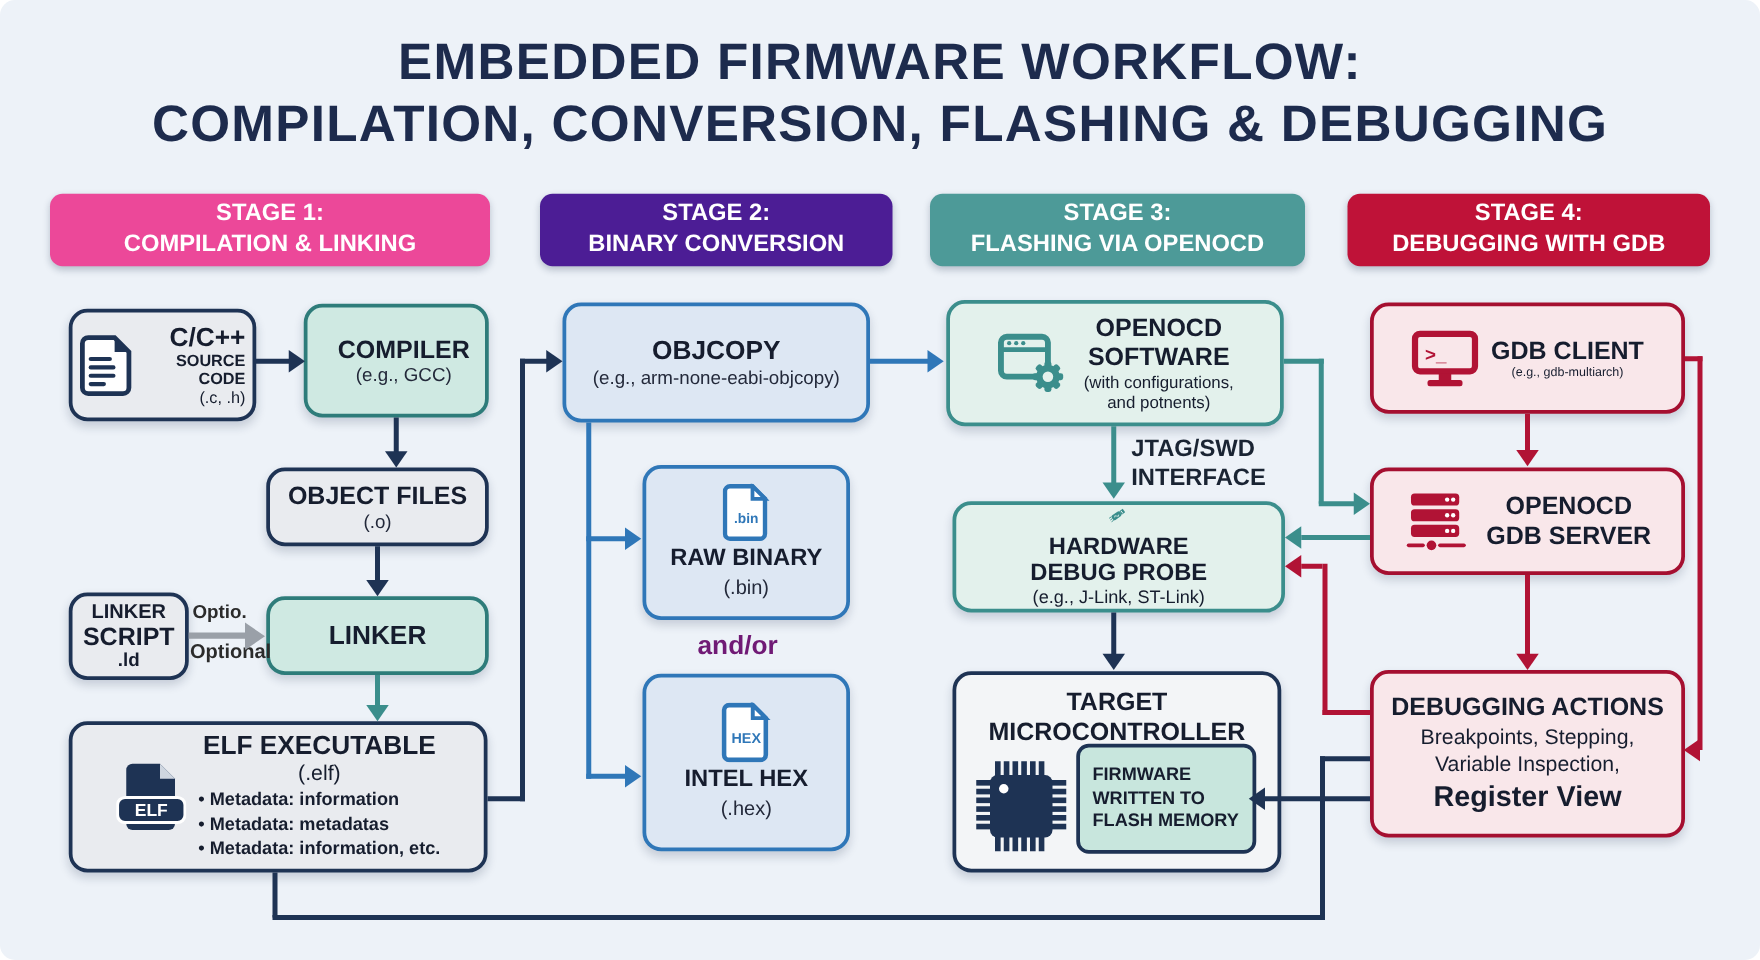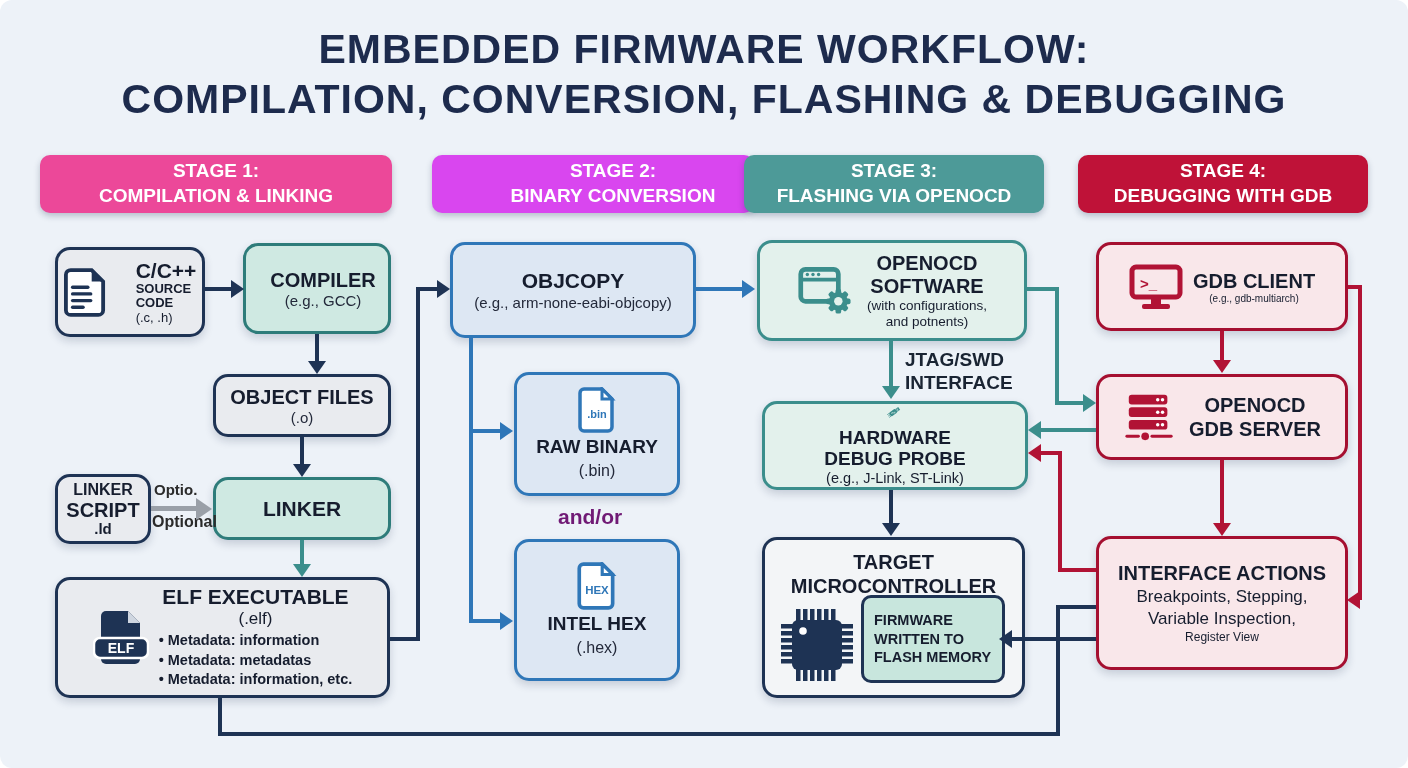--- a/index.html
+++ b/index.html
@@ -31,21 +31,21 @@
 
   <div class="title-wrap">
     <div>EMBEDDED FIRMWARE WORKFLOW:</div>
     <div>COMPILATION, CONVERSION, FLASHING &amp; DEBUGGING</div>
   </div>
 
   <div class="stage" style="left: 40px; width: 352px; background: #ec4899;">
     <span>STAGE 1:</span>
     <span>COMPILATION &amp; LINKING</span>
   </div>
-  <div class="stage" style="left: 432px; width: 282px; background: #d946ef; padding-left: 40px;">
+  <div class="stage" style="left: 432px; width: 282px; background: #4c1d95;">
     <span>STAGE 2:</span>
     <span>BINARY CONVERSION</span>
   </div>
   <div class="stage" style="left: 744px; width: 300px; background: rgb(77, 154, 152);">
     <span>STAGE 3:</span>
     <span>FLASHING VIA OPENOCD</span>
   </div>
   <div class="stage" style="left: 1078px; width: 290px; background: rgb(191, 18, 56);">
     <span>STAGE 4:</span>
     <span>DEBUGGING WITH GDB</span>
@@ -55,21 +55,21 @@
     <svg width="42" height="50" viewBox="0 0 44 52">
       <path d="M7 3h22l12 12v30a5 5 0 0 1-5 5H7a5 5 0 0 1-5-5V8a5 5 0 0 1 5-5z" fill="#ffffff" stroke="#1e3354" stroke-width="4"></path>
       <path d="M29 3l12 12H29z" fill="#1e3354"></path>
       <g stroke="#1e3354" stroke-width="3.5" stroke-linecap="round">
         <line x1="9" y1="21" x2="25" y2="21"></line>
           <line x1="9" y1="28" x2="28" y2="28"></line>
         <line x1="9" y1="35" x2="28" y2="35"></line>
           <line x1="9" y1="42" x2="20" y2="42"></line>
       </g>
     </svg>
-    <div style="display:flex;flex-direction:column;align-items:flex-start;line-height:1.1;margin-left:24px;">
+    <div style="display:flex;flex-direction:column;align-items:flex-end;line-height:1.1;margin-left:24px;">
       <span style="font-size:21px;font-weight:800;">C/C++</span>
       <span style="font-size:13px;font-weight:800;">SOURCE</span>
       <span style="font-size:13px;font-weight:800;">CODE</span>
       <span style="font-size:13px;font-weight:500;">(.c, .h)</span>
     </div>
   </div>
 
   <div class="box b-mint col" style="left:243px;top:243px;width:148px;height:91px;padding-left:12px;">
     <span class="t-big">COMPILER</span>
     <span class="t-sub">(e.g., GCC)</span>
@@ -262,24 +262,24 @@
       </g>
       <circle cx="23" cy="45" r="4" fill="#b11335"></circle>
     </svg>
     <div class="col" style="line-height:1.2;">
       <span style="font-size:20px;font-weight:800;">OPENOCD</span>
       <span style="font-size:20px;font-weight:800;">GDB SERVER</span>
     </div>
   </div>
 
   <div class="box b-red col" style="left:1096px;top:536px;width:252px;height:134px;line-height:1.3;">
-    <span style="font-size:20px;font-weight:800;">INTERFACE ACTIONS</span>
+    <span style="font-size:20px;font-weight:800;">DEBUGGING ACTIONS</span>
     <span style="font-size:17px;font-weight:500;">Breakpoints, Stepping,</span>
     <span style="font-size:17px;font-weight:500;">Variable Inspection,</span>
-    <span style="font-size:12px;font-weight:400;">Register View</span>
+    <span style="font-size:23px;font-weight:700;">Register View</span>
   </div>
 
   <div class="lbl" style="left:154px;top:481px;font-size:15px;font-weight:600;color:#2b2b2b;">Optio.</div>
   <div class="lbl" style="left:152px;top:513px;font-size:16px;font-weight:600;color:#2b2b2b;">Optional</div>
 
   <div class="ln" style="left:203px;top:287px;width:30px;height:4px;background:#1e3354;"></div>
   <div class="ah ah-r" style="left:231px;top:280px;border-left-color:#1e3354;"></div>
 
   <div class="ln" style="left:315px;top:334px;width:4px;height:28px;background:#1e3354;"></div>
   <div class="ah ah-d" style="left:308px;top:361px;border-top-color:#1e3354;"></div>

